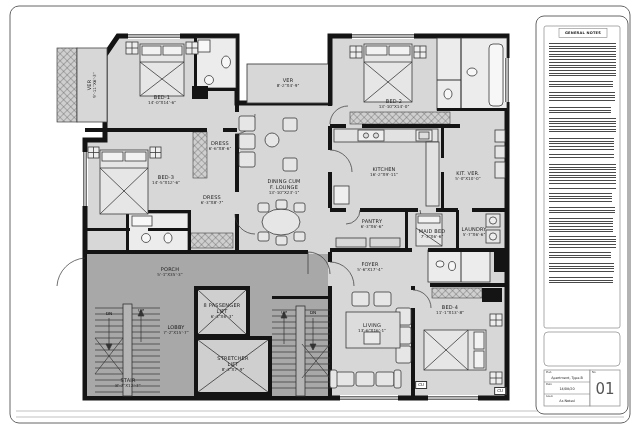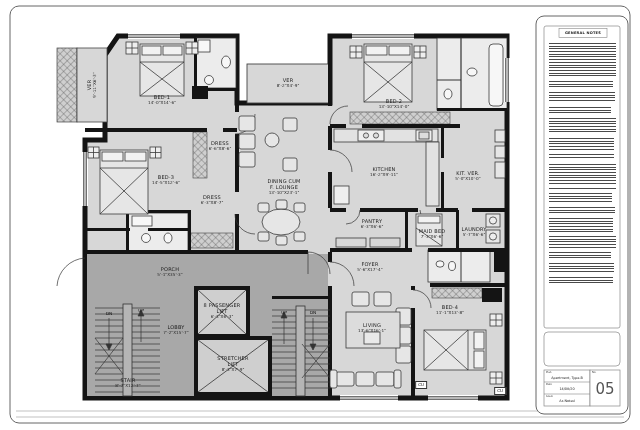--- a/index.html
+++ b/index.html
@@ -488,16 +488,16 @@
     <div class="np" style="height:8px;width:95%"></div>
   </div>
 
   <span class="tb-field-label" style="left:546px;top:371px">Plan</span>
   <span class="tb-field-value" style="left:567px;top:378px">Apartment, Type-B</span>
   <span class="tb-field-label" style="left:546px;top:383px">Date</span>
   <span class="tb-field-value" style="left:567px;top:389px">14/08/20</span>
   <span class="tb-field-label" style="left:546px;top:395px">Scale</span>
   <span class="tb-field-value" style="left:567px;top:401px">As Noted</span>
   <span class="tb-field-label" style="left:592px;top:371px">No.</span>
-  <span class="tb-sheet">05</span>
+  <span class="tb-sheet">01</span>
 </div>
 
 </div>
 
 </body></html>

